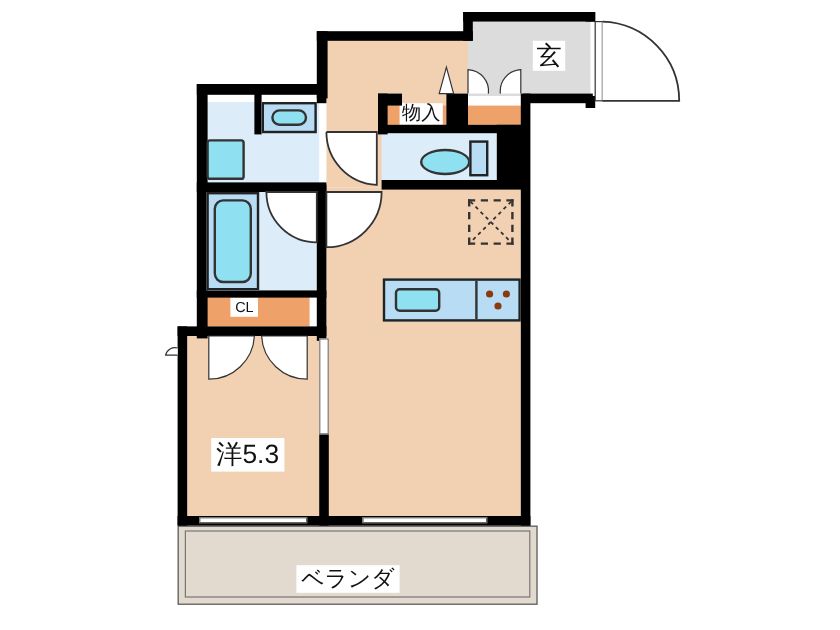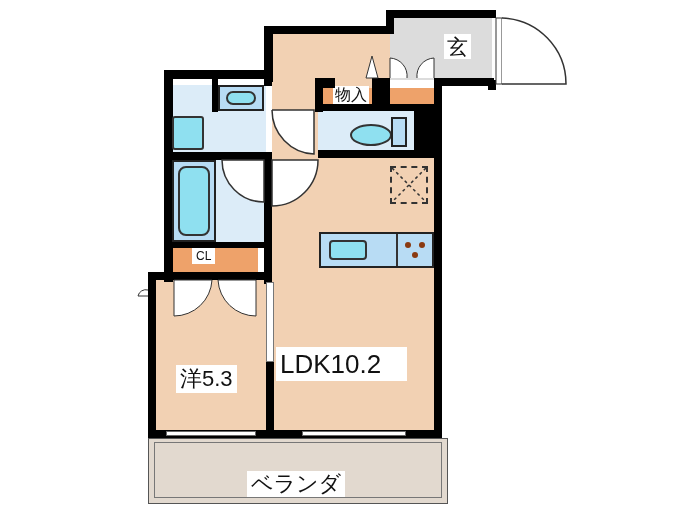--- a/index.html
+++ b/index.html
@@ -37,21 +37,21 @@
 
   <div class="abs storage" style="left:322px;top:88px;width:50px;height:16px;"></div>
   <div class="abs storage" style="left:390px;top:88px;width:46px;height:16px;"></div>
   <div class="label" style="left:333px;top:86px;font-size:16px;padding:1px 2px;">物入</div>
 
   <div class="abs storage" style="left:172px;top:247px;width:86px;height:25px;"></div>
   <div class="label" style="left:192px;top:248px;font-size:12px;padding:2px 4px;">CL</div>
 
   <div class="abs veranda" style="left:148px;top:438px;width:300px;height:66px;"></div>
   <div class="abs" style="left:154px;top:442px;width:288px;height:56px;border:1px solid #777;"></div>
-  <div class="label" style="left:247px;top:471px;font-size:22px;padding:2px 4px;">ベランダ</div>
+  <div class="label" style="left:247px;top:471px;font-size:19px;padding:2px 4px;">ベランダ</div>
 
   <div class="wall" style="left:164px;top:70px;width:9px;height:212px;"></div>
   <div class="wall" style="left:164px;top:70px;width:108px;height:9px;"></div>
 
   <div class="wall" style="left:264px;top:26px;width:9px;height:56px;"></div>
   <div class="wall" style="left:264px;top:26px;width:130px;height:8px;"></div>
   <div class="wall" style="left:386px;top:10px;width:8px;height:24px;"></div>
   <div class="wall" style="left:386px;top:10px;width:110px;height:8px;"></div>
   <div class="wall" style="left:488px;top:10px;width:8px;height:8px;"></div>
   <div class="wall" style="left:488px;top:80px;width:8px;height:10px;"></div>
@@ -129,14 +129,13 @@
     <path d="M272 160 L318 160 A46 46 0 0 1 272 206 Z" fill="#fff" stroke="#333" stroke-width="1.5"></path>
 
     <path d="M174 280 L174 316 A38 38 0 0 0 212 280 Z" fill="#fff" stroke="#333"></path>
     <path d="M256 280 L256 316 A38 38 0 0 1 218 280 Z" fill="#fff" stroke="#333"></path>
 
     <path d="M148 296 L138 296 A8 8 0 0 1 148 290" fill="#fff" stroke="#333"></path>
   </svg>
 
   <div class="label" style="left:444px;top:34px;font-size:21px;padding:2px 3px;">玄</div>
   <div class="label" style="left:176px;top:365px;font-size:22px;padding:3px 4px;">洋5.3</div>
-  <div class="label" style="left:276px;top:347px;font-size:26px;padding:4px 26px 4px 4px;">LDK10.2</div>
 </div>
 
 </body></html>

